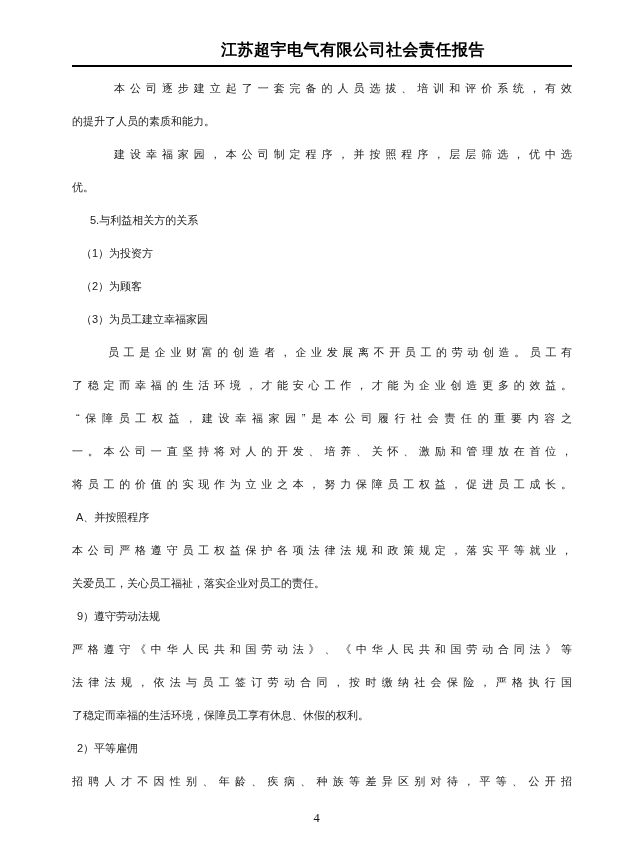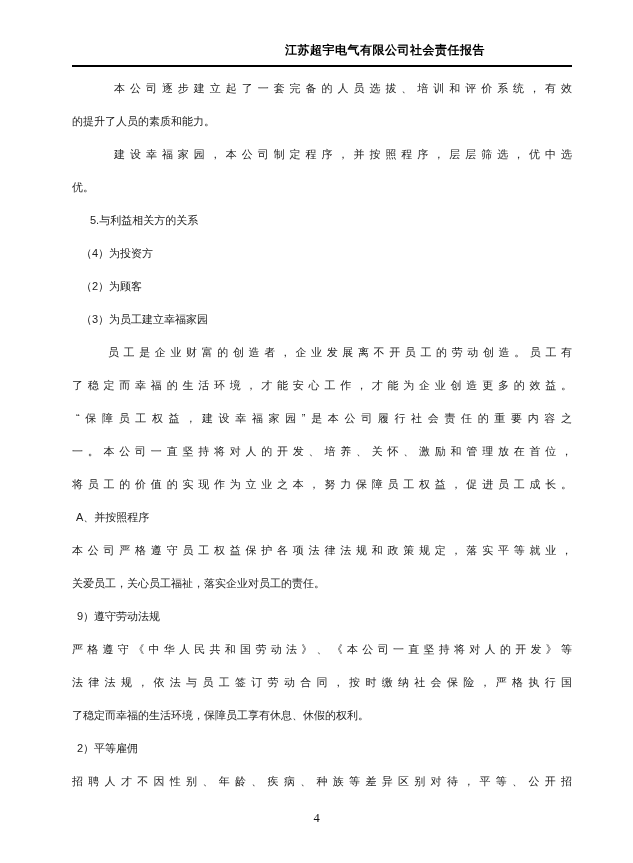--- a/index.html
+++ b/index.html
@@ -19,21 +19,21 @@
   .doc-header {
     position: absolute;
     left: 72px;
     top: 40px;
     width: 413px;
     height: 20px;
     line-height: 20px;
     text-align: right;
     font-family: "Liberation Serif", serif;
     font-weight: bold;
-    font-size: 12px;
+    font-size: 16px;
     color: #000000;
     letter-spacing: 0.5px;
   }
   .header-rule {
     position: absolute;
     left: 72px;
     top: 65px;
     width: 500px;
     height: 2px;
     background: #000000;
@@ -84,33 +84,33 @@
   <div class="doc-header">江苏超宇电气有限公司社会责任报告</div>
 
   <div class="header-rule"></div>
 
   <div class="doc-body">
     <div class="line just ind-42">本公司逐步建立起了一套完备的人员选拔、培训和评价系统，有效</div>
     <div class="line">的提升了人员的素质和能力。</div>
     <div class="line just ind-42">建设幸福家园，本公司制定程序，并按照程序，层层筛选，优中选</div>
     <div class="line">优。</div>
     <div class="line ind-18">5.与利益相关方的关系</div>
-    <div class="line ind-9">（4）为投资方</div>
+    <div class="line ind-9">（1）为投资方</div>
     <div class="line ind-9">（2）为顾客</div>
     <div class="line ind-9">（3）为员工建立幸福家园</div>
     <div class="line just ind-36">员工是企业财富的创造者，企业发展离不开员工的劳动创造。员工有</div>
     <div class="line just">了稳定而幸福的生活环境，才能安心工作，才能为企业创造更多的效益。</div>
     <div class="line just ind-4">“保障员工权益，建设幸福家园”是本公司履行社会责任的重要内容之</div>
     <div class="line just">一。本公司一直坚持将对人的开发、培养、关怀、激励和管理放在首位，</div>
     <div class="line just">将员工的价值的实现作为立业之本，努力保障员工权益，促进员工成长。</div>
     <div class="line ind-4">A、并按照程序</div>
     <div class="line just">本公司严格遵守员工权益保护各项法律法规和政策规定，落实平等就业，</div>
     <div class="line">关爱员工，关心员工福祉，落实企业对员工的责任。</div>
     <div class="line ind-5">9）遵守劳动法规</div>
-    <div class="line just">严格遵守《中华人民共和国劳动法》、《本公司一直坚持将对人的开发》等</div>
+    <div class="line just">严格遵守《中华人民共和国劳动法》、《中华人民共和国劳动合同法》等</div>
     <div class="line just">法律法规，依法与员工签订劳动合同，按时缴纳社会保险，严格执行国</div>
     <div class="line">了稳定而幸福的生活环境，保障员工享有休息、休假的权利。</div>
     <div class="line ind-5">2）平等雇佣</div>
     <div class="line just">招聘人才不因性别、年龄、疾病、种族等差异区别对待，平等、公开招</div>
   </div>
 
   <div class="doc-footer">4</div>
 
 </div>
 

